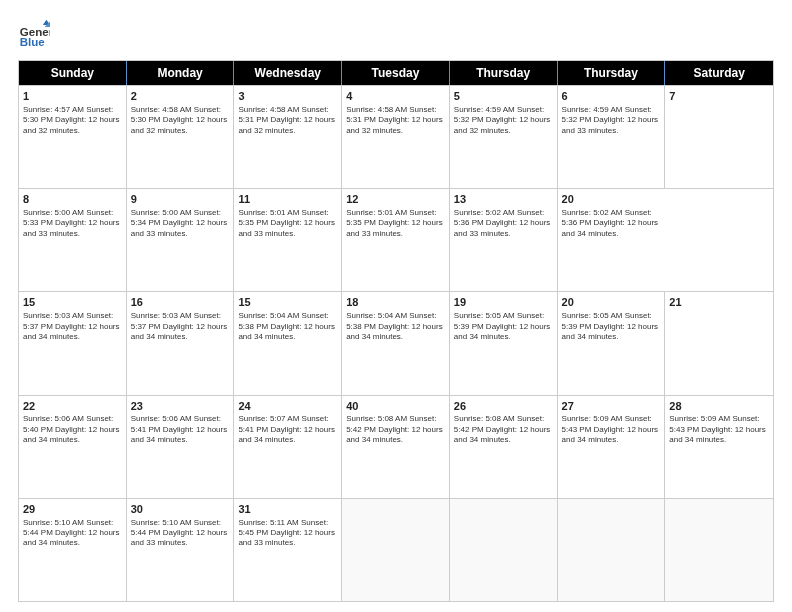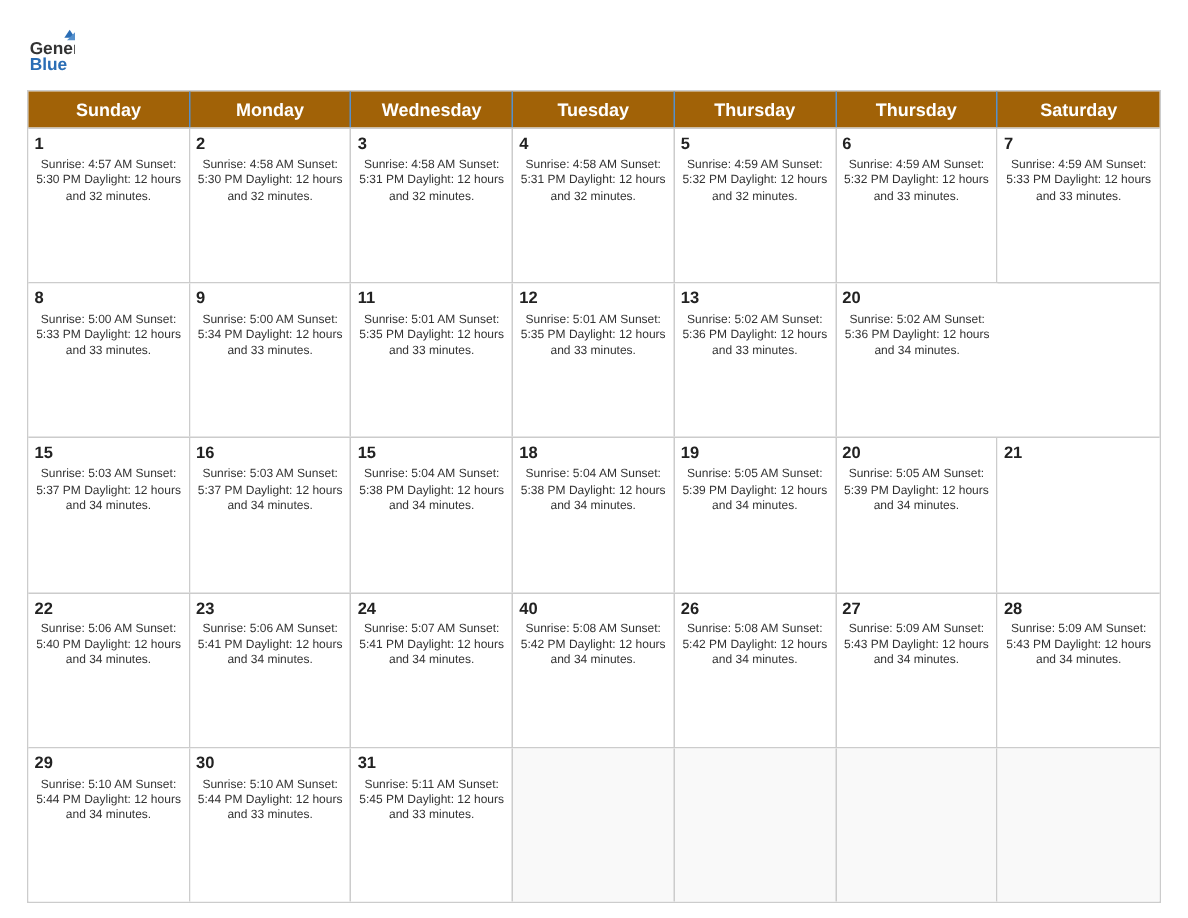--- a/index.html
+++ b/index.html
@@ -47,21 +47,21 @@
     }
     .calendar {
       flex: 1;
       display: flex;
       flex-direction: column;
       border: 1px solid #ccc;
     }
     .cal-header-row {
       display: grid;
       grid-template-columns: repeat(7, 1fr);
-      background: #a16207;
+      background: #000000;
     }
     .cal-header-cell {
       color: #fff;
       font-size: 12px;
       font-weight: bold;
       text-align: center;
       padding: 5px 2px;
       border-right: 1px solid #5590cc;
     }
     .cal-header-cell:last-child { border-right: none; }
@@ -91,21 +91,20 @@
       font-size: 11px;
       font-weight: bold;
       color: #222;
       display: block;
       margin-bottom: 1px;
     }
     .cal-cell .cell-content {
       font-size: 8px;
       line-height: 1.3;
       color: #333;
-      text-align: center;
     }
   </style>
 </head>
 <body>
 
 <div class="page">
   <div class="header">
     <div class="logo">
       <svg class="logo-icon" viewBox="0 0 36 36">
         <text x="2" y="20" font-size="13" font-weight="bold" fill="#333">General</text>
@@ -169,24 +168,20 @@
           </div>
           <div class="cal-cell">
             <span class="day-num">6</span>
             <div class="cell-content">Sunrise: 4:59 AM
 Sunset: 5:32 PM
 Daylight: 12 hours
 and 33 minutes.</div>
           </div>
           <div class="cal-cell">
             <span class="day-num">7</span>
-            <div class="cell-content">Sunrise: 4:59 AM
-Sunset: 5:33 PM
-Daylight: 12 hours
-and 33 minutes.</div>
           </div>
         </div>
         <div class="cal-week">
           <div class="cal-cell">
             <span class="day-num">8</span>
             <div class="cell-content">Sunrise: 5:00 AM
 Sunset: 5:33 PM
 Daylight: 12 hours
 and 33 minutes.</div>
           </div>

